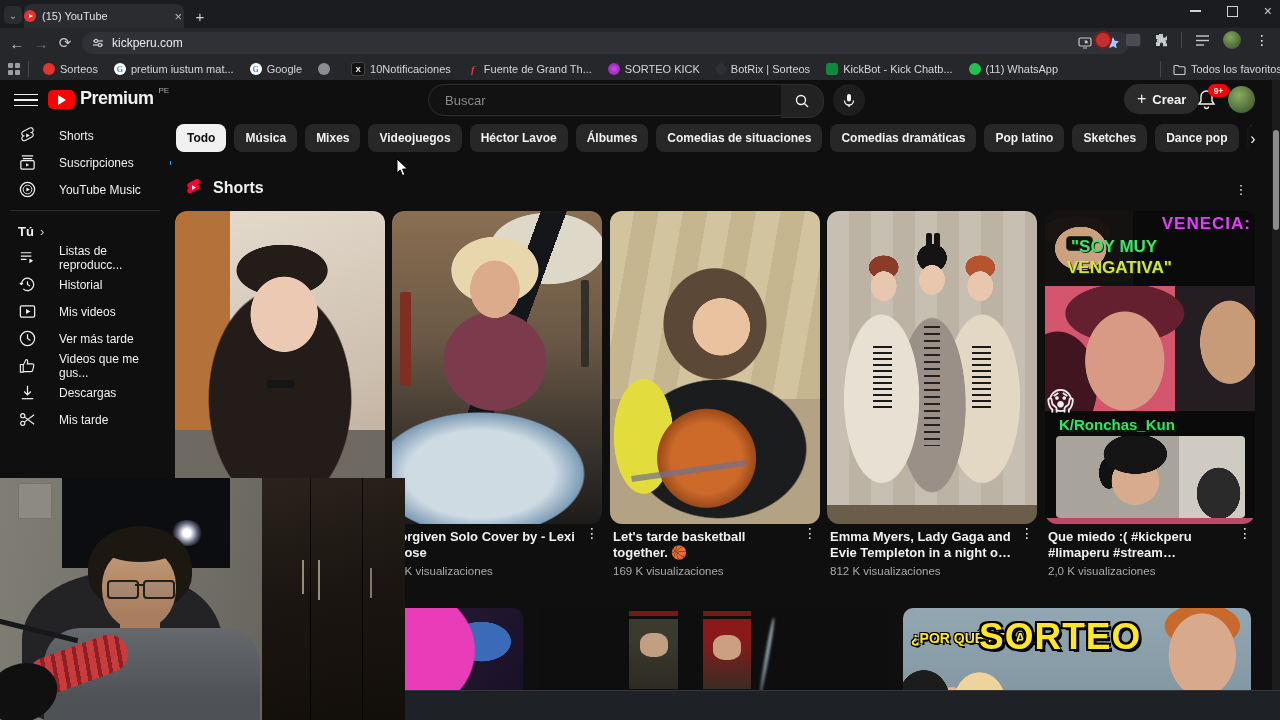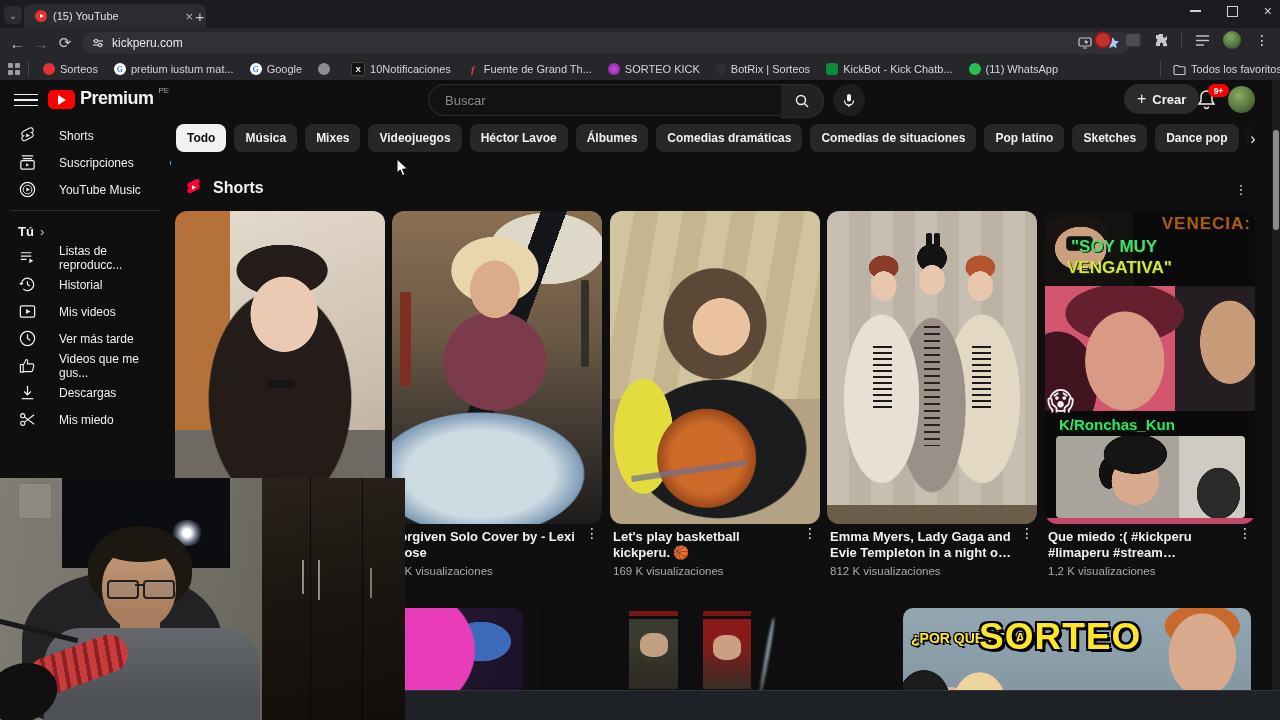--- a/index.html
+++ b/index.html
@@ -4,21 +4,21 @@
 <style>
   html,body{margin:0;padding:0;background:#000;}
   #screen{position:relative;width:1280px;height:720px;overflow:hidden;background:#0f0f0f;
     font-family:"Liberation Sans","DejaVu Sans",sans-serif;color:#f1f1f1;}
   .abs{position:absolute;}
   svg{display:block;}
 
   
   .tabbar{left:0;top:0;width:1280px;height:28px;background:#1b1c1f;}
   .tab{left:24px;top:4px;width:160px;height:24px;background:#2b2c30;border-radius:8px 8px 0 0;
-    display:flex;align-items:center;padding:0 11px;gap:6px;font-size:11px;color:#dfe1e5;}
+    display:flex;align-items:center;padding:0 0;gap:6px;font-size:11px;color:#dfe1e5;}
   .tab-fav{width:12px;height:12px;border-radius:50%;background:#e53131;display:flex;align-items:center;justify-content:center;}
   .tab-fav:before{content:"";border-left:4px solid #fff;border-top:2.5px solid transparent;border-bottom:2.5px solid transparent;margin-left:1px;}
   .tab-title{flex:1;white-space:nowrap;overflow:hidden;}
   .tab-close{color:#b5b8bd;font-size:13px;line-height:1;padding:0 2px;}
   .tabsearch{left:4px;top:6px;width:18px;height:18px;border-radius:5px;background:#2b2c30;color:#aaa;
     font-size:10px;display:flex;align-items:center;justify-content:center;}
   .newtab{left:190px;top:6px;width:20px;height:20px;color:#cfd1d4;font-size:15px;display:flex;align-items:center;justify-content:center;}
   .wbtns{right:8px;top:4px;display:flex;gap:26px;align-items:center;color:#cfd1d4;}
   .wmin{width:11px;height:1.5px;background:#cfd1d4;}
   .wmax{width:9px;height:9px;border:1.2px solid #cfd1d4;}
@@ -102,21 +102,21 @@
   .sec-menu{left:1232px;top:180px;width:18px;height:18px;color:#e6e6e6;font-size:13px;display:flex;align-items:center;justify-content:center;}
   .thumb{position:absolute;width:210px;height:313px;border-radius:12px;overflow:hidden;background:#222;}
   .meta{position:absolute;width:210px;top:529px;}
   .meta .t{font-size:13px;font-weight:600;line-height:16px;color:#f1f1f1;width:182px;padding-left:3px;
     display:-webkit-box;-webkit-line-clamp:2;-webkit-box-orient:vertical;overflow:hidden;}
   .meta .v{font-size:11.5px;color:#aaa;margin-top:4px;padding-left:3px;}
   .meta .m{position:absolute;right:2px;top:2px;}
 
   
   .shape{position:absolute;}
-  .t5-txt1{position:absolute;right:4px;top:3px;font-size:17px;font-weight:bold;color:#a16207;letter-spacing:1px;
+  .t5-txt1{position:absolute;right:4px;top:3px;font-size:17px;font-weight:bold;color:#d946ef;letter-spacing:1px;
     text-shadow:1px 1px 0 #30043a;}
   .t5-txt2{position:absolute;left:26px;top:26px;font-size:17px;font-weight:bold;color:#45e06a;text-shadow:1px 1px 0 #09300f;}
   .t5-txt3{position:absolute;left:22px;top:47px;font-size:17px;font-weight:bold;color:#cfe542;text-shadow:1px 1px 0 #2d3306;}
   .t5-emoji{position:absolute;left:2px;top:175px;font-size:26px;}
   .t5-tag{position:absolute;left:14px;top:205px;font-size:15px;font-weight:bold;color:#38e066;text-shadow:1.5px 1.5px 0 #062a0e;}
   .bv-txt1{position:absolute;left:8px;top:22px;font-size:14px;font-weight:bold;color:#ffe62a;
     text-shadow:-1px -1px 0 #000,1px -1px 0 #000,-1px 1px 0 #000,2px 2px 0 #000;}
   .bv-txt2{position:absolute;left:76px;top:8px;font-size:37px;font-weight:bold;color:#ffe62a;letter-spacing:1px;
     text-shadow:-2px -2px 0 #000,2px -2px 0 #000,-2px 2px 0 #000,3px 3px 0 #000;}
 
@@ -316,22 +316,22 @@
   <div class="abs bellbadge">9+</div>
   <div class="abs avatar-m"></div>
 
   <div class="abs chips">
     <span class="chip sel">Todo</span>
     <span class="chip">Música</span>
     <span class="chip">Mixes</span>
     <span class="chip">Videojuegos</span>
     <span class="chip">Héctor Lavoe</span>
     <span class="chip">Álbumes</span>
+    <span class="chip">Comedias de situaciones</span>
     <span class="chip">Comedias dramáticas</span>
-    <span class="chip">Comedias de situaciones</span>
     <span class="chip">Pop latino</span>
     <span class="chip">Sketches</span>
     <span class="chip">Dance pop</span>
     <span class="chip">Turismo</span>
 
   </div>
   <div class="abs chips-next">›</div>
 
   <div class="abs sidebar">
     <div class="sb-item">
@@ -403,21 +403,21 @@
           <path d="M4 16.5h12" stroke="#f1f1f1" stroke-width="1.3"></path>
         </svg>
       <span>Descargas</span>
     </div>
     <div class="sb-item">
       <svg class="sb-ic" viewBox="0 0 20 20">
           <circle cx="5" cy="6" r="2.2" fill="none" stroke="#f1f1f1" stroke-width="1.2"></circle>
           <circle cx="5" cy="14" r="2.2" fill="none" stroke="#f1f1f1" stroke-width="1.2"></circle>
           <path d="M7 7.5L17 15M7 12.5L17 5" stroke="#f1f1f1" stroke-width="1.2"></path>
         </svg>
-      <span>Mis miedo</span>
+      <span>Mis tarde</span>
     </div>
   </div>
 
   <div class="abs sh-head">
     <svg width="21" height="21" viewBox="0 0 20 20">
         <path d="M14.6 6.6c1.3-.7 1.8-2.2 1.1-3.4-.6-1.2-2.2-1.7-3.4-1L5.4 5.8C4.1 6.5 3.6 8 4.3 9.2c.4.7 1 1.1 1.7 1.3l-.6.3c-1.3.7-1.8 2.2-1.1 3.4.6 1.2 2.2 1.7 3.4 1l6.9-3.6c1.3-.7 1.8-2.2 1.1-3.4-.4-.7-1-1.1-1.7-1.3z" fill="#ff0033"></path>
         <path d="M8.6 12.2V7.8l3.9 2.2z" fill="#fff"></path>
       </svg>
     <span class="sh-title">Shorts</span>
   </div>
@@ -461,21 +461,21 @@
       radial-gradient(circle 50px at 46% 79%, #cd6a2a 0 70%, #9c4a1a 98%, transparent 100%),
       radial-gradient(ellipse 29px 29px at 53% 37%, #e9c39f 0 98%, transparent 100%),
       radial-gradient(ellipse 52px 56px at 50% 36%, #5c4836 0 98%, transparent 100%),
       radial-gradient(ellipse 30px 58px at 16% 72%, #e2dc3c 0 98%, transparent 100%),
       radial-gradient(ellipse 88px 70px at 52% 76%, #1b1c1e 0 98%, transparent 100%),
       linear-gradient(to top, #b3a384 0 40%, transparent 40%),
       repeating-linear-gradient(100deg, #d2c49e 0 24px, #c6b690 24px 48px);">
     <div class="shape" style="left:10%;top:82%;width:55%;height:2%;background:#70708e;transform:rotate(-8deg);opacity:.7;"></div>
   </div>
   <div class="abs meta" style="left:610px;">
-    <div class="t">Let's play basketball kickperu. 🏀</div>
+    <div class="t">Let's tarde basketball together. 🏀</div>
     <div class="v">169 K visualizaciones</div>
     <span class="m dots-v">⋮</span>
   </div>
 
   <div class="abs thumb" style="left:827px;top:211px;
     background:
       radial-gradient(ellipse 13px 15px at 27% 24%, #e9c6ae 0 98%, transparent 100%),
       radial-gradient(ellipse 13px 15px at 50% 22%, #e9c6ae 0 98%, transparent 100%),
       radial-gradient(ellipse 13px 15px at 73% 24%, #e9c6ae 0 98%, transparent 100%),
       radial-gradient(ellipse 15px 12px at 27% 18%, #8a3c28 0 98%, transparent 100%),
@@ -518,21 +518,21 @@
     <div class="shape" style="left:5%;top:72%;width:90%;height:26%;border-radius:4px;background:
       radial-gradient(ellipse 32px 20px at 42% 22%, #151515 0 98%, transparent 100%),
       radial-gradient(ellipse 24px 24px at 42% 55%, #d8ab8c 0 98%, transparent 100%),
       radial-gradient(ellipse 10px 16px at 28% 45%, #111 0 98%, transparent 100%),
       radial-gradient(ellipse 22px 26px at 86% 70%, #2a2a2a 0 98%, transparent 100%),
       linear-gradient(90deg,#a8a49c 0 65%, #cfcac2 65%);"></div>
     <div class="shape" style="left:0;top:98%;width:100%;height:2%;background:#c2486a;"></div>
   </div>
   <div class="abs meta" style="left:1045px;">
     <div class="t">Que miedo :( #kickperu #limaperu #stream #blacklistkick</div>
-    <div class="v">1,2 K visualizaciones</div>
+    <div class="v">2,0 K visualizaciones</div>
     <span class="m dots-v">⋮</span>
   </div>
 
   <div class="abs" style="left:175px;top:608px;width:348px;height:112px;border-radius:10px;overflow:hidden;background:
       radial-gradient(circle 11px at 42% 76%, #ffb020 0 98%, transparent 100%),
       radial-gradient(ellipse 60px 52px at 30% 42%, #ff66cc 0 98%, transparent 100%),
       radial-gradient(ellipse 85px 70px at 62% 38%, #e83cb8 0 98%, transparent 100%),
       radial-gradient(ellipse 55px 60px at 18% 78%, #ff8ad6 0 98%, transparent 100%),
       radial-gradient(ellipse 40px 25px at 52% 95%, #f0f0f0 0 98%, transparent 100%),
       radial-gradient(ellipse 30px 20px at 88% 30%, #3a6ab8 0 98%, transparent 100%),

